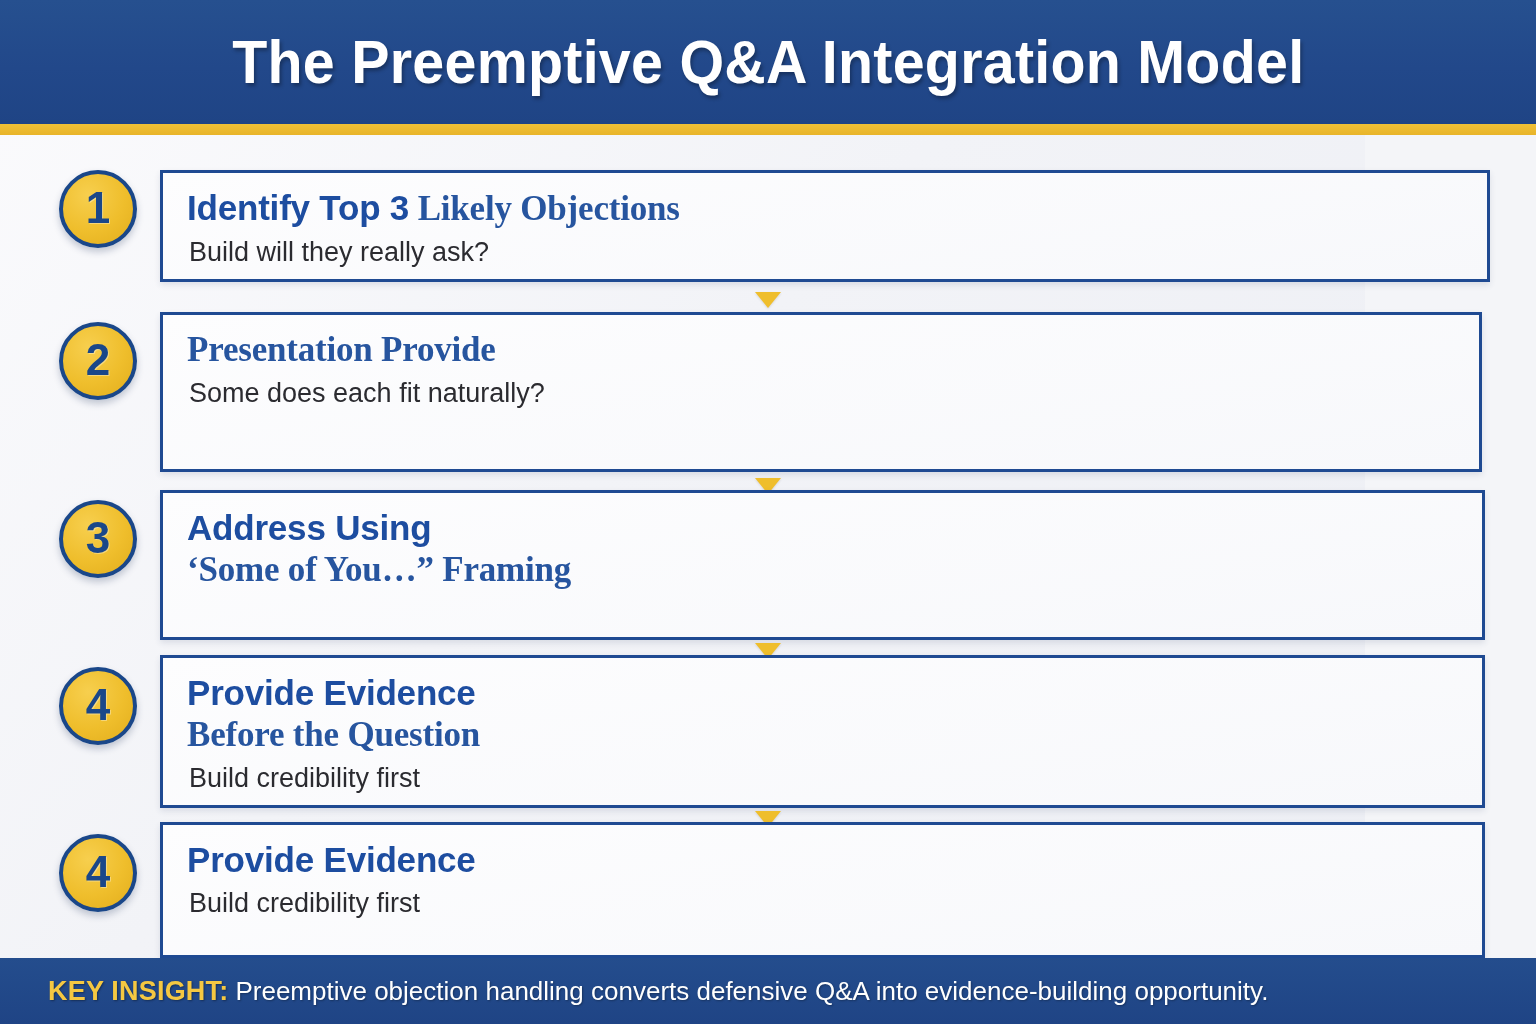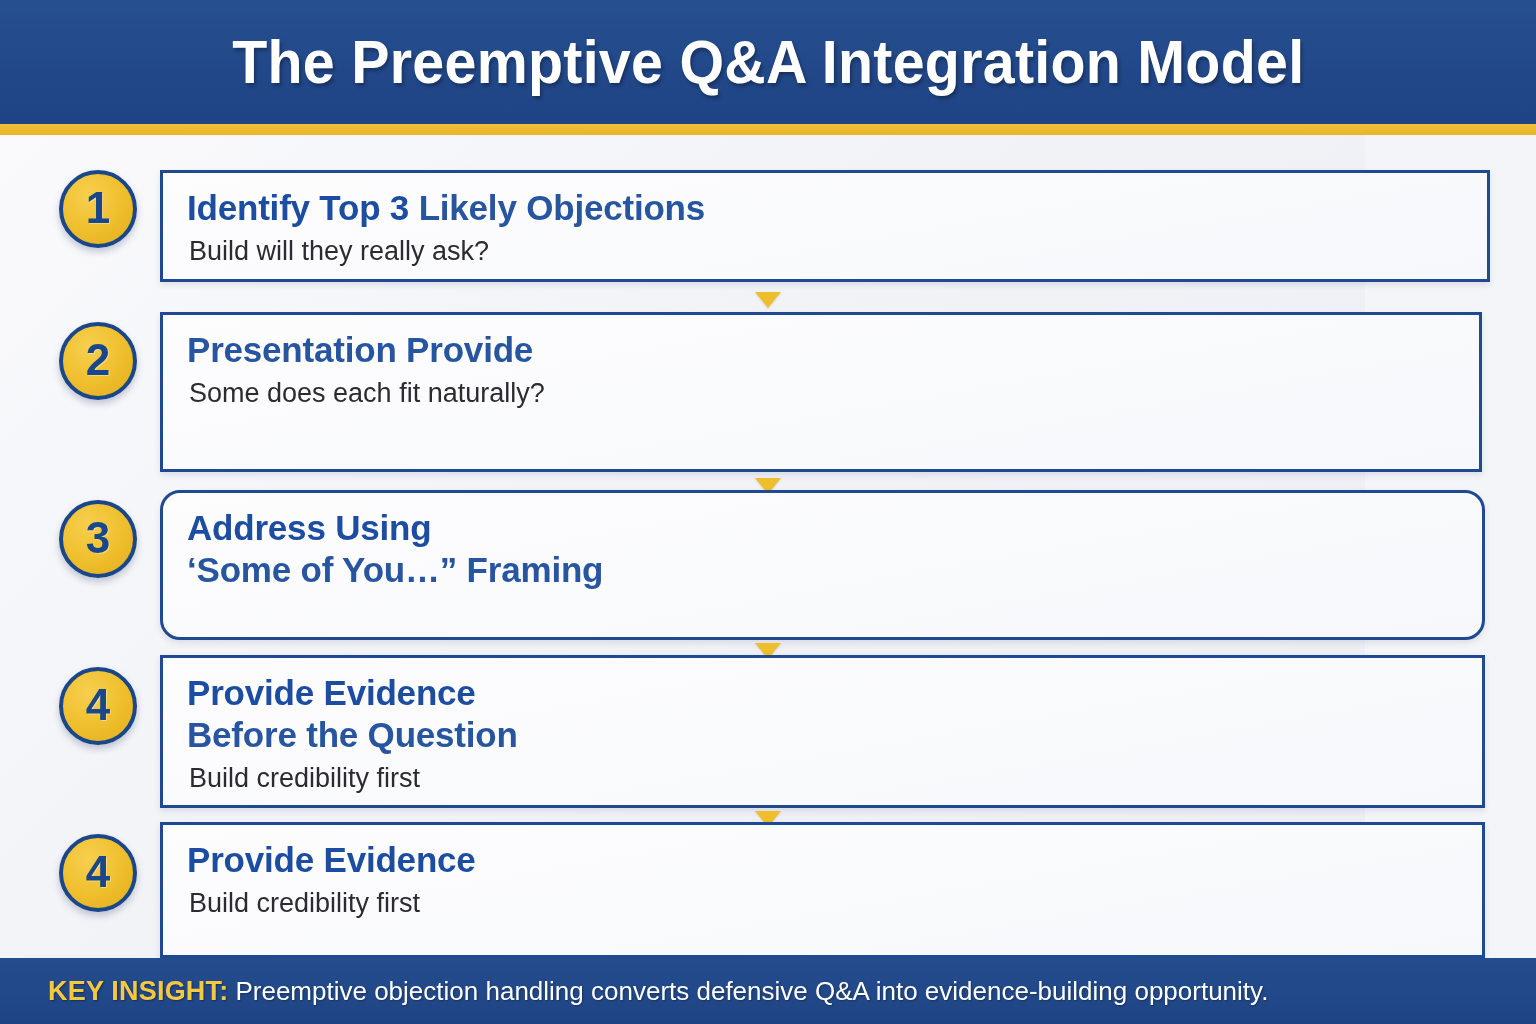--- a/index.html
+++ b/index.html
@@ -100,20 +100,21 @@
     font-size: 35px;
     font-weight: bold;
     line-height: 1.20;
     letter-spacing: -0.2px;
     margin: 0;
     text-shadow: 0 1px 1px rgba(255,255,255,0.6);
   }
   .card-title .soft {
     color: #27559f;
     font-weight: bold;
+    font-family: Liberation Serif, serif;
   }
   .card-sub {
     color: #2b2b30;
     font-size: 27px;
     line-height: 1.25;
     margin: 6px 0 0 2px;
     font-weight: normal;
   }
   .connector {
     position: absolute;
@@ -191,21 +192,21 @@
         <div class="card-sub">Some does each fit naturally?</div>
       </div>
     </div>
 
     <div class="connector" style="left:755px; top:343px;"></div>
 
     <div class="step" style="top:355px;">
       <div class="badge" style="top:10px;">
         <span class="badge-num">3</span>
       </div>
-      <div class="card" style="top:0px; width:1325px; height:150px;border-radius:20px;">
+      <div class="card" style="top:0px; width:1325px; height:150px;">
         <div class="card-title">
             <div>Address Using</div>
             <div class="soft">‘Some of You…” Framing</div>
           </div>
       </div>
     </div>
 
     <div class="connector" style="left:755px; top:508px;"></div>
 
     <div class="step" style="top:520px;">

